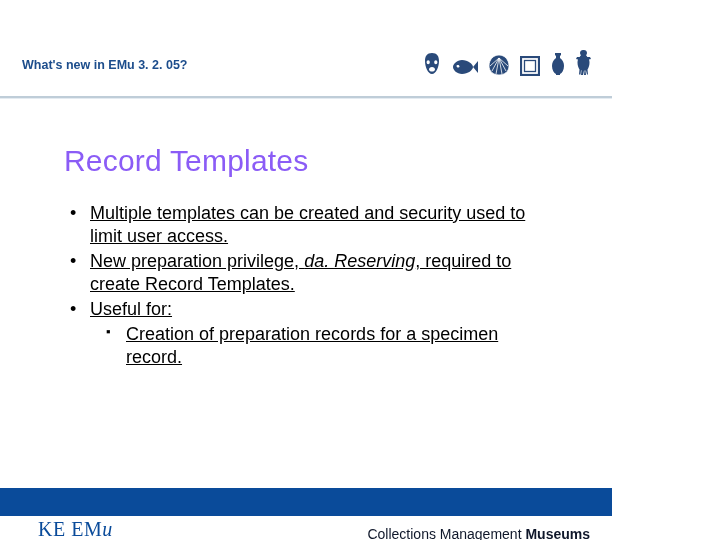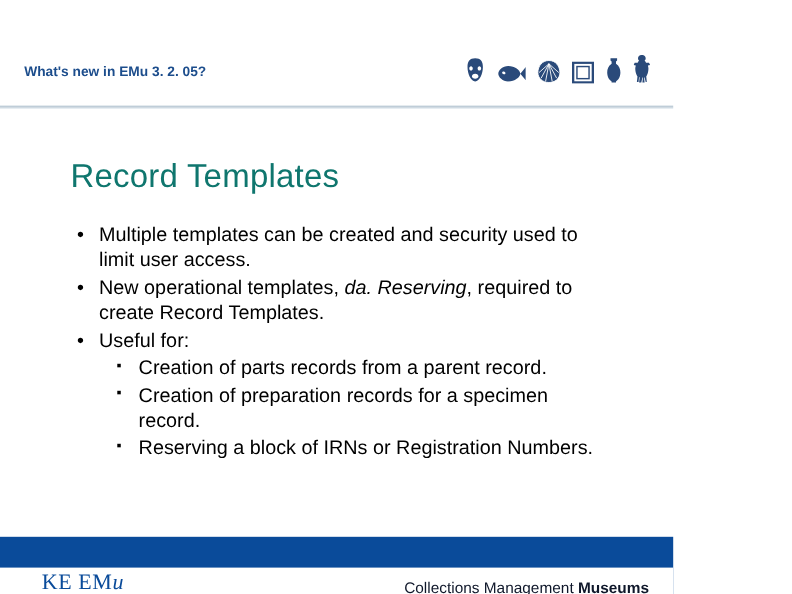--- a/index.html
+++ b/index.html
@@ -5,23 +5,23 @@
   * { margin: 0; padding: 0; box-sizing: border-box; }
   html, body { width: 720px; height: 540px; font-family: Arial, Helvetica, sans-serif; background: #fff; overflow: hidden; }
   .slide { width: 612px; height: 540px; position: relative; margin-top: 32px; }
   .header { position: absolute; top: 0; left: 0; right: 0; height: 66px; }
   .header-title { position: absolute; left: 22px; top: 26px; font-size: 12.5px; font-weight: bold; color: #1c4d8c; }
   .header-icons { position: absolute; right: 20px; top: 18px; display: flex; gap: 10px; align-items: flex-end; }
   .ico svg { display: block; }
   .rule-top { position: absolute; left: 0; right: 0; top: 64px; height: 2px; background: #bfcdd8; }
   .rule-top2 { position: absolute; left: 0; right: 0; top: 66px; height: 1px; background: #e4ebf1; }
   .title-row { position: absolute; left: 64px; top: 112px; display: flex; align-items: baseline; gap: 68px; }
-  .title-main { font-size: 30px; color: #0f766e; font-weight: 400; letter-spacing: 0.2px; }
+  .title-main { font-size: 30px; color: #8b5cf6; font-weight: 400; letter-spacing: 0.2px; }
   .title-sub { font-size: 30px; color: #333; font-weight: 400; }
-  .content { position: absolute; left: 64px; top: 170px; right: 60px; font-size: 18px; color: #000; line-height: 1.28; }
+  .content { position: absolute; left: 64px; top: 170px; right: 60px; font-size: 18px; color: #000; line-height: 1.28; text-decoration: underline; }
   .content ul { list-style: none; }
   .content li.b1 { padding-left: 26px; position: relative; margin-bottom: 2px; }
   .content li.b1::before { content: "•"; position: absolute; left: 6px; top: 0; }
   .content li.b2 { padding-left: 62px; position: relative; margin-bottom: 2px; }
   .content li.b2::before { content: "▪"; position: absolute; left: 42px; top: 1px; font-size: 13px; }
   .bottom-bar { position: absolute; left: 0; right: 0; bottom: 0; height: 84px; }
   .blue-band { position: absolute; left: 0; right: 0; bottom: 0; top: 0; background: #0a4b9a; }
   .white-band { position: absolute; left: 0; right: 0; top: 28px; bottom: 18px; background: #fff; }
   .logo { position: absolute; left: 38px; top: 30px; height: 34px; display: flex; flex-direction: column; align-items: flex-start; justify-content: center; }
   .logo-text { font-family: "Times New Roman", serif; font-size: 20px; color: #0a4b9a; letter-spacing: 0.5px; }
@@ -77,26 +77,24 @@
   <div class="rule-top2"></div>
 
   <div class="title-row">
     <div class="title-main">Record Templates</div>
   </div>
 
   <div class="content">
     <ul>
       <li class="b1"><span>Multiple templates can be created and security used to limit user access.</span></li>
       <li class="b1">
-        <span>New operational templates, </span><span class="italic">da. Reserving</span><span>, required to create Record Templates.</span>
+        <span>New preparation privilege, </span><span class="italic">da. Reserving</span><span>, required to create Record Templates.</span>
       </li>
       <li class="b1"><span>Useful for:</span></li>
-      <li class="b2"><span>Creation of parts records from a parent record.</span></li>
       <li class="b2"><span>Creation of preparation records for a specimen record.</span></li>
-      <li class="b2"><span>Reserving a block of IRNs or Registration Numbers.</span></li>
     </ul>
   </div>
 
   <div class="bottom-bar">
     <div class="blue-band"></div>
     <div class="white-band"></div>
     <div class="logo">
       <div class="logo-text">
         <span>KE </span><span>EM</span><span class="u">u</span>
       </div>

